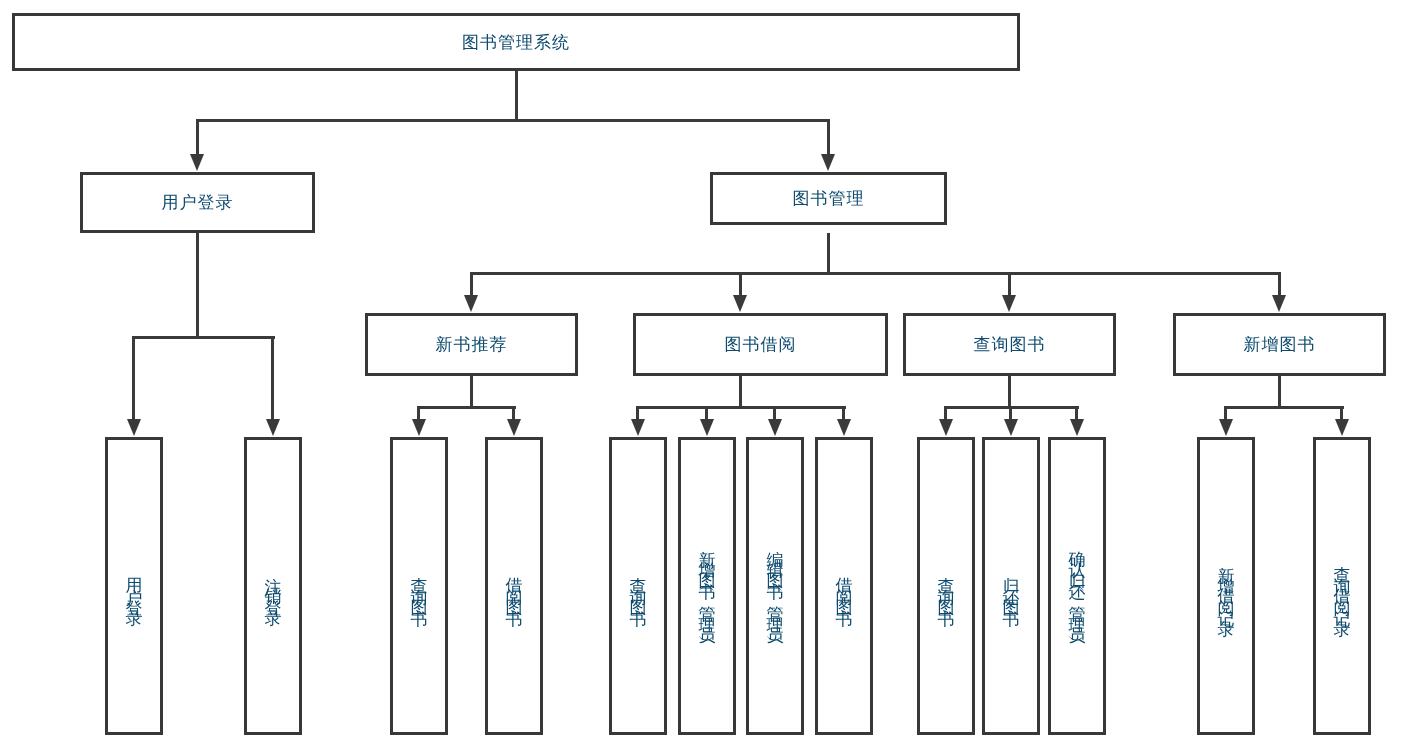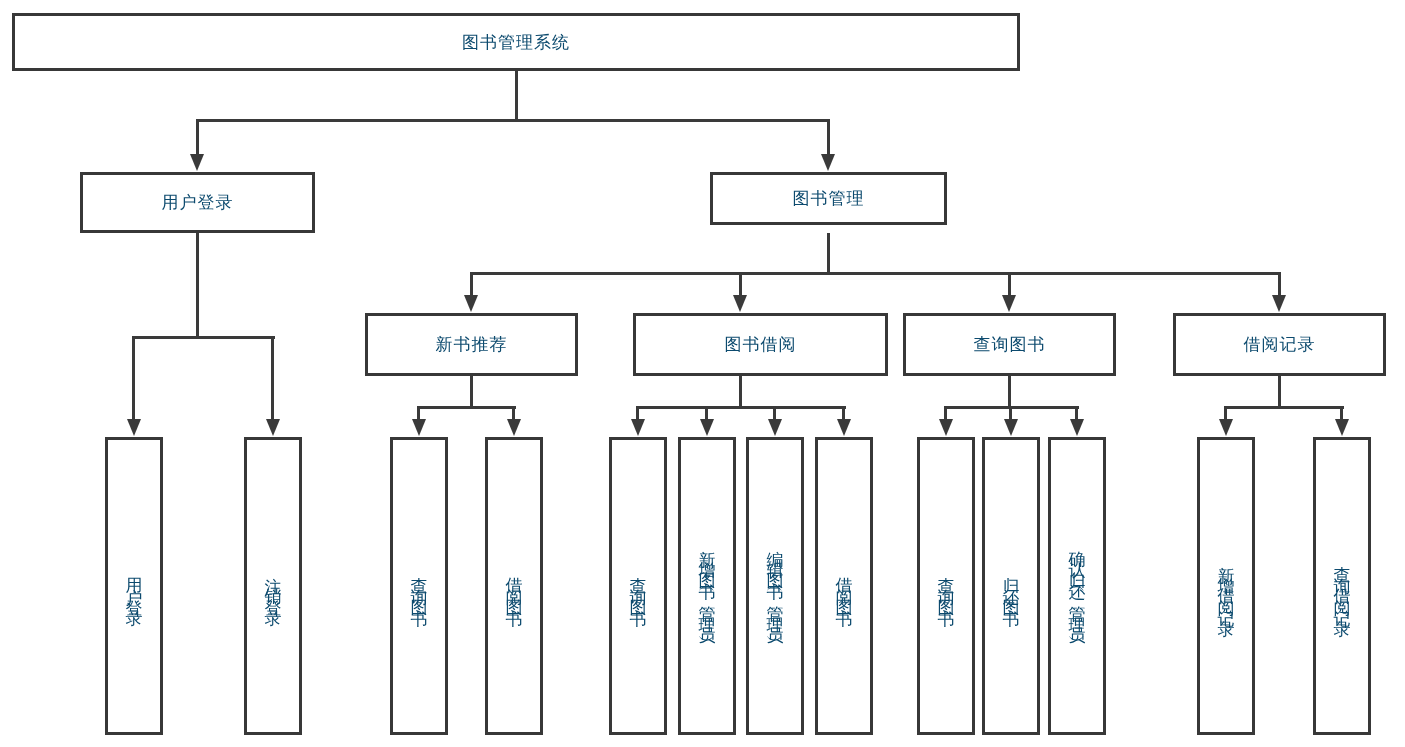--- a/index.html
+++ b/index.html
@@ -131,21 +131,21 @@
   <div class="box hbox" style="left:365px;top:313px;width:213px;height:63px">
     <span>新书推荐</span>
   </div>
   <div class="box hbox" style="left:633px;top:313px;width:255px;height:63px">
     <span>图书借阅</span>
   </div>
   <div class="box hbox" style="left:903px;top:313px;width:213px;height:63px">
     <span>查询图书</span>
   </div>
   <div class="box hbox" style="left:1173px;top:313px;width:213px;height:63px">
-    <span>借阅记录</span>
+    <span>新增图书</span>
   </div>
 
   <div class="box vbox" style="left:105px;top:437px;width:58px;height:298px">
     <span>用户登录</span>
   </div>
   <div class="box vbox" style="left:244px;top:437px;width:58px;height:298px">
     <span>注销登录</span>
   </div>
 
   <div class="box vbox" style="left:390px;top:437px;width:58px;height:298px">

